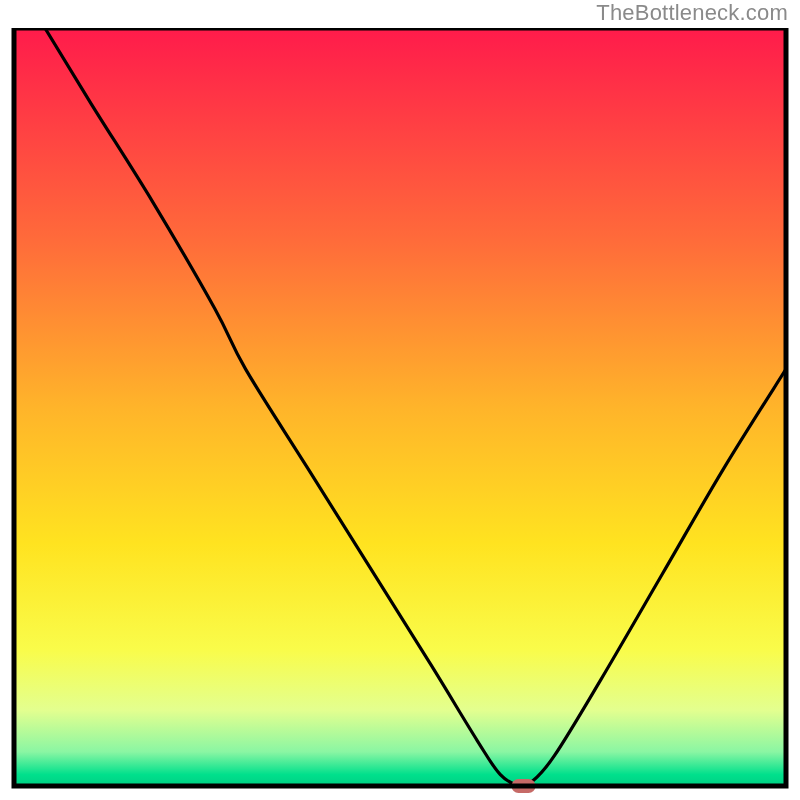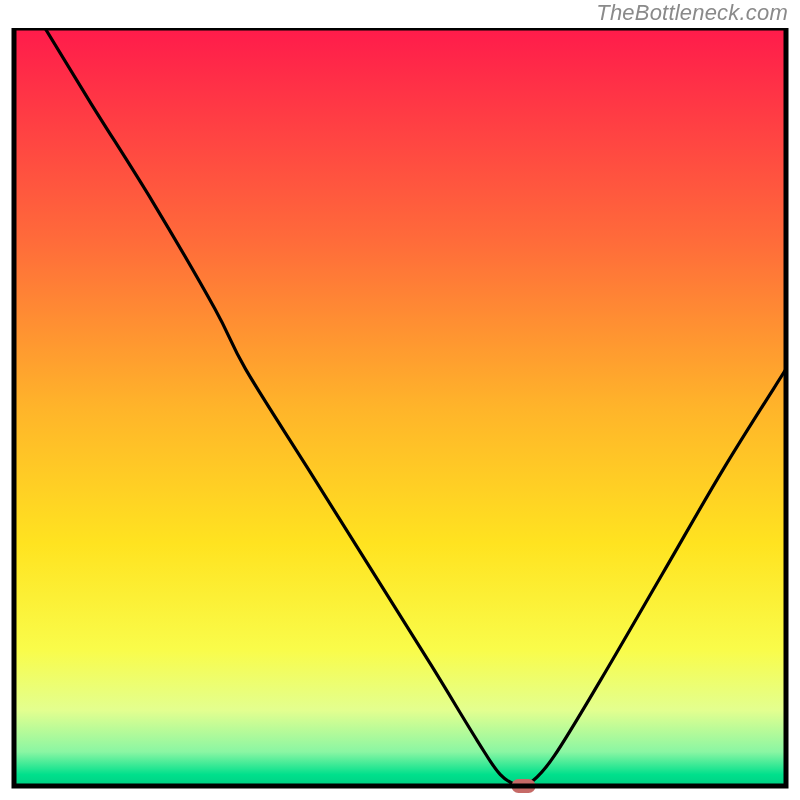--- a/index.html
+++ b/index.html
@@ -17,21 +17,20 @@
     height: 800px;
   }
   .attribution {
     position: absolute;
     top: 0px;
     right: 12px;
     font-size: 22px;
     font-weight: 500;
     color: #8a8a8a;
     letter-spacing: 0.2px;
-    font-style: italic;
   }
   svg.plot {
     position: absolute;
     top: 28px;
     left: 0;
     width: 800px;
     height: 772px;
     display: block;
   }
 </style>

